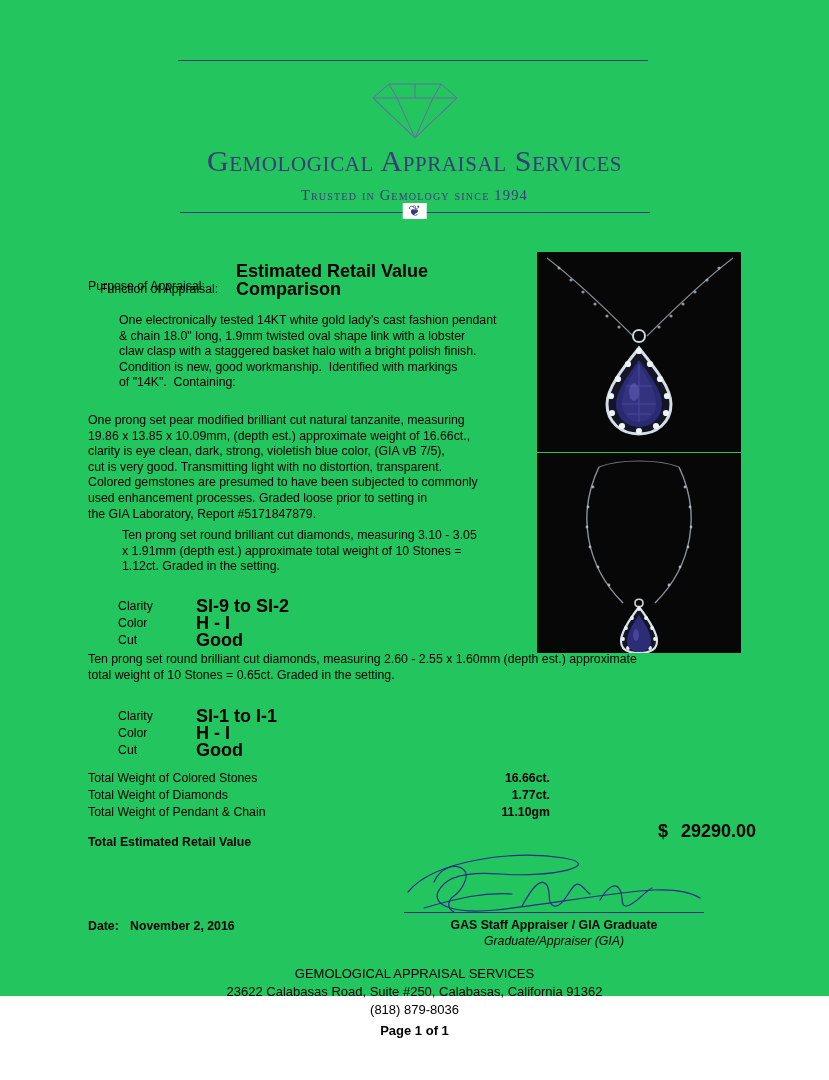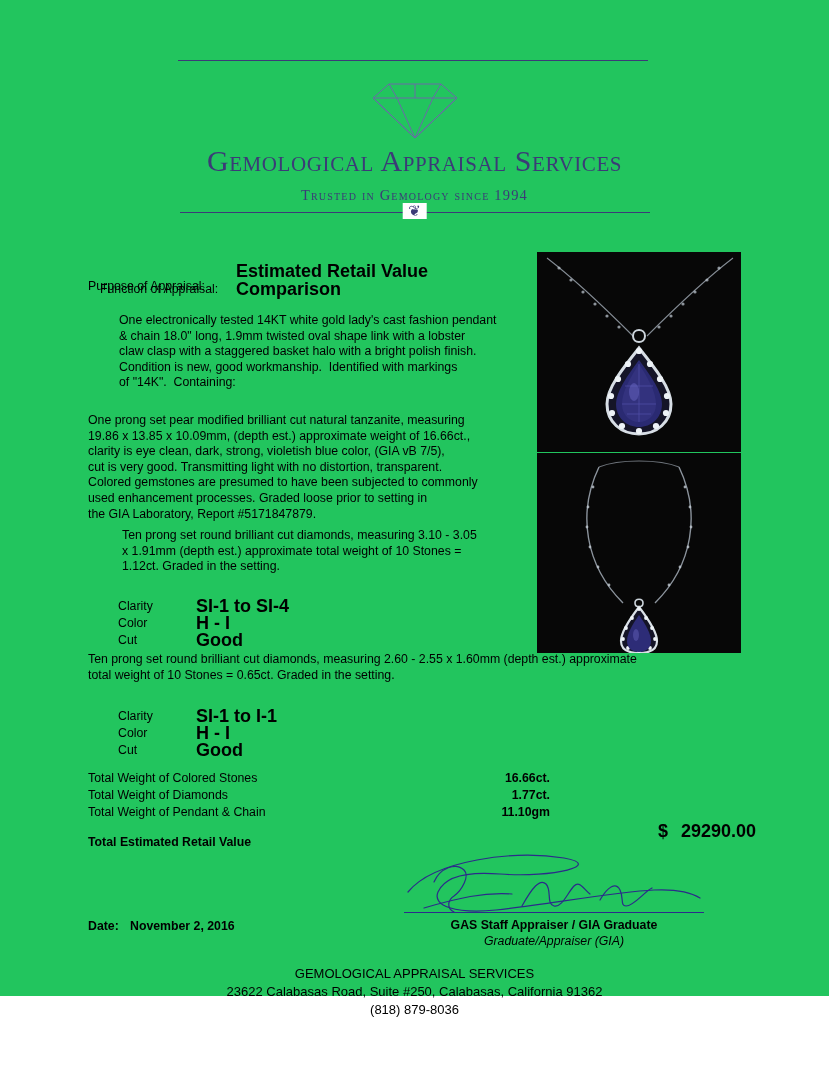--- a/index.html
+++ b/index.html
@@ -174,21 +174,21 @@
 clarity is eye clean, dark, strong, violetish blue color, (GIA vB 7/5),
 cut is very good. Transmitting light with no distortion, transparent.
 Colored gemstones are presumed to have been subjected to commonly
 used enhancement processes. Graded loose prior to setting in
 the GIA Laboratory, Report #5171847879.</div>
   <div class="body-text" style="top:528px; left:88px; width:430px;margin-left:34px;">Ten prong set round brilliant cut diamonds, measuring 3.10 - 3.05
 x 1.91mm (depth est.) approximate total weight of 10 Stones =
 1.12ct. Graded in the setting.</div>
 
   <div class="label-col" style="top:598px; left:118px;">Clarity</div>
-  <div class="value-col" style="top:598px; left:196px;">SI-1 to SI-4</div>
+  <div class="value-col" style="top:598px; left:196px;">SI-9 to SI-2</div>
   <div class="label-col" style="top:615px; left:118px;">Color</div>
   <div class="value-col" style="top:615px; left:196px;">H - I</div>
   <div class="label-col" style="top:632px; left:118px;">Cut</div>
   <div class="value-col" style="top:632px; left:196px;">Good</div>
 
   <div class="body-text" style="top:652px; left:88px; width:640px;">Ten prong set round brilliant cut diamonds, measuring 2.60 - 2.55 x 1.60mm (depth est.) approximate
 total weight of 10 Stones = 0.65ct. Graded in the setting.</div>
 
   <div class="label-col" style="top:708px; left:118px;">Clarity</div>
   <div class="value-col" style="top:708px; left:196px;">SI-1 to I-1</div>
@@ -223,20 +223,21 @@
 
   <div class="label-col bold" style="top:918px; left:88px;">Date:</div>
   <div class="label-col bold" style="top:918px; left:130px;">November 2, 2016</div>
 
   <div class="label-col italic center" style="top:933px; left:380px; width:348px;">Graduate/Appraiser (GIA)</div>
   <div class="label-col bold center" style="top:917px; left:380px; width:348px;">GAS Staff Appraiser / GIA Graduate</div>
 
   <div class="footer-block" style="top:965px;">GEMOLOGICAL APPRAISAL SERVICES</div>
   <div class="footer-block" style="top:983px;">23622 Calabasas Road, Suite #250, Calabasas, California 91362</div>
   <div class="footer-block" style="top:1001px;">(818) 879-8036</div>
+  <div class="footer-block bold" style="top:1022px;">Page 1 of 1</div>
 
   <div class="photo" style="top:252px; left:537px; width:204px; height:200px;">
     <svg width="204" height="200" viewBox="0 0 204 200" xmlns="http://www.w3.org/2000/svg">
       <rect x="0" y="0" width="204" height="200" fill="#070707"></rect>
 
       <g stroke="#9aa3ad" stroke-width="1.1" fill="none" opacity="0.85">
         <path d="M10,6 C36,26 70,58 96,84"></path>
         <path d="M196,6 C170,26 136,58 110,84"></path>
       </g>
       <g fill="#b9c2cb" opacity="0.75">

